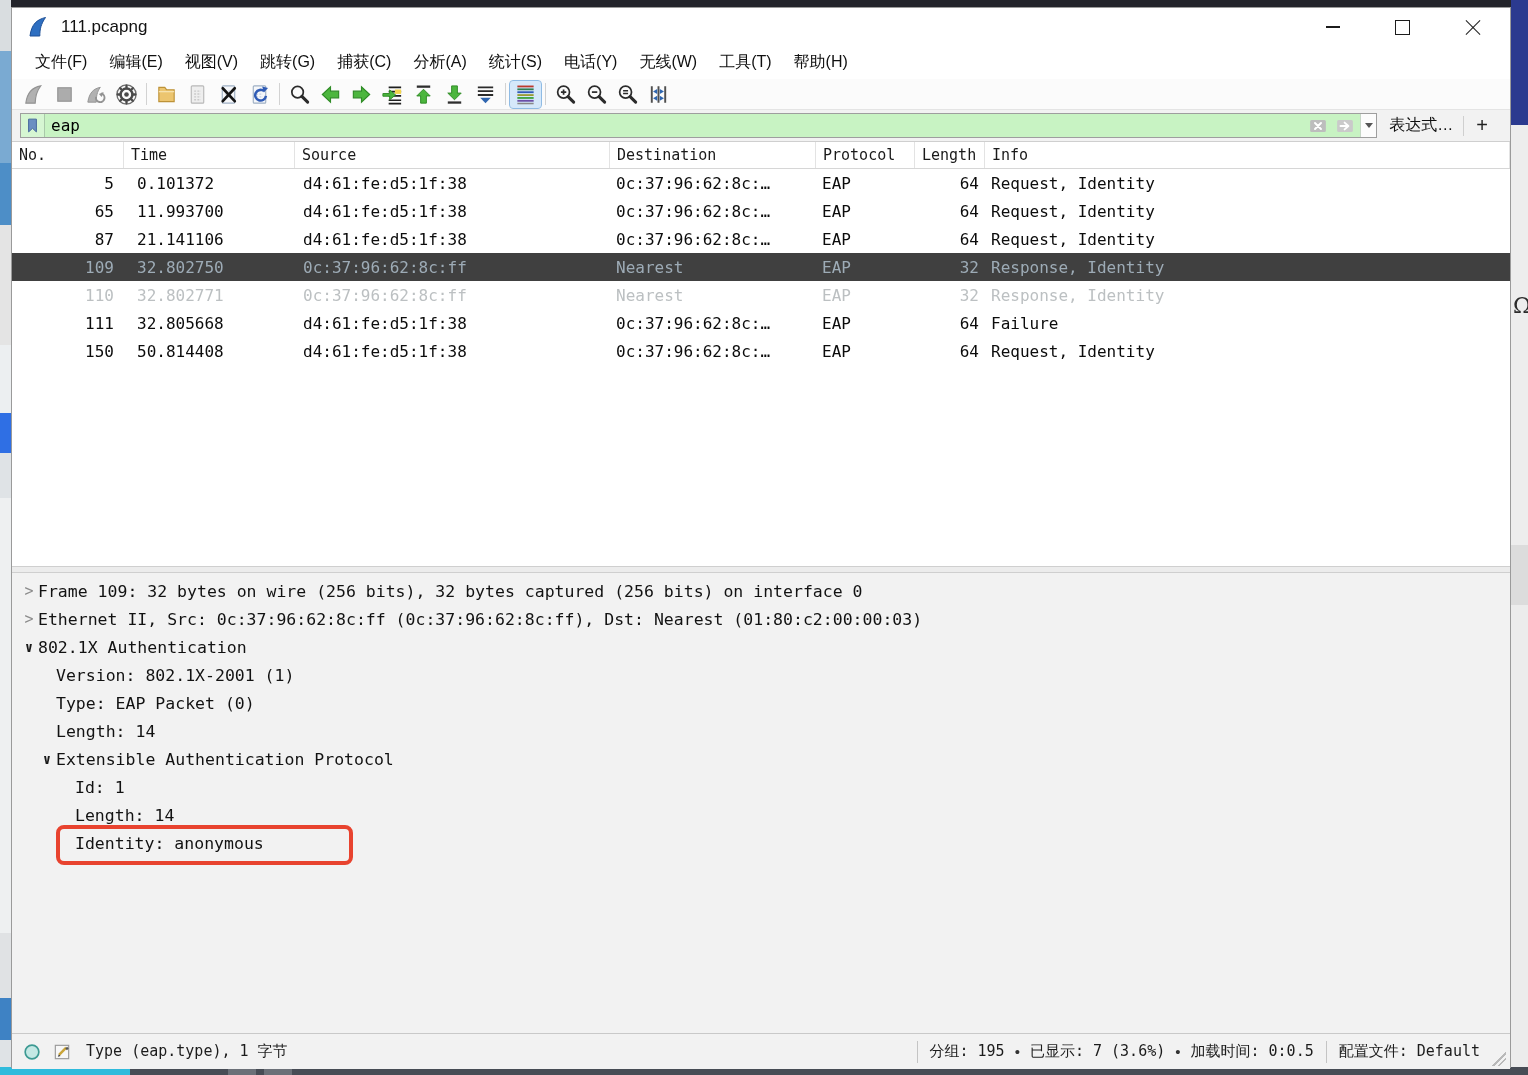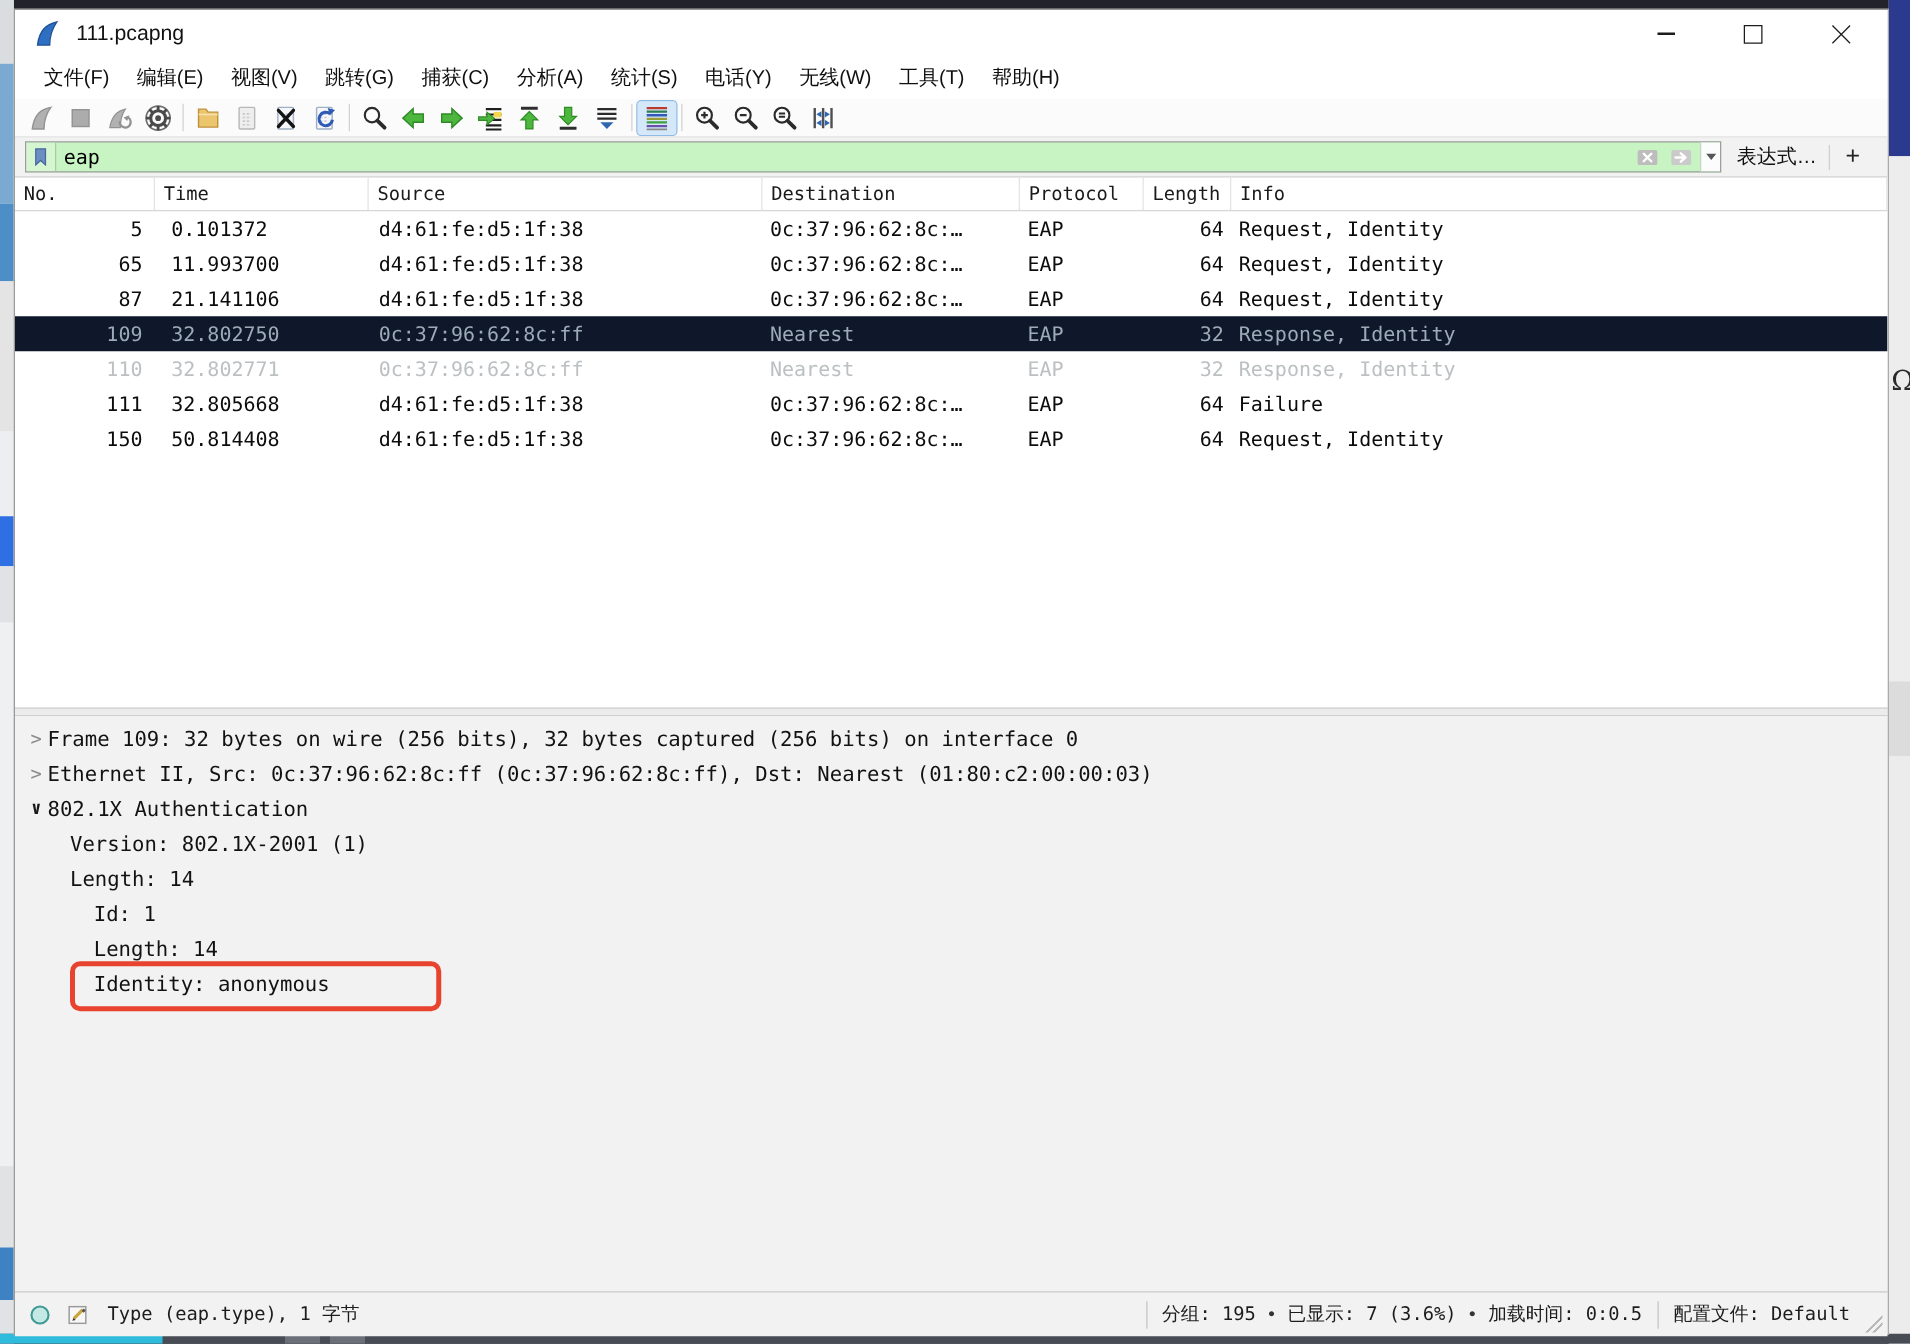--- a/index.html
+++ b/index.html
@@ -71,21 +71,21 @@
   .pl-header .hcell { font-size:15px; color:#1a1a1a; display:flex; align-items:center; border-right:1px solid #e3e3e3; padding-left:7px; overflow:hidden; }
   .pl-row { height:28px; }
   .pl-row .cell { font-size:16px; display:flex; align-items:center; white-space:nowrap; overflow:hidden; color:#0c0c0c; }
   .cell.c-no { justify-content:flex-end; padding-right:10px; }
   .cell.c-time { padding-left:13px; }
   .cell.c-src { padding-left:8px; }
   .cell.c-dst { padding-left:6px; }
   .cell.c-proto { padding-left:6px; }
   .cell.c-len { justify-content:flex-end; padding-right:6px; }
   .cell.c-info { padding-left:6px; }
-  .pl-row.state-selected { background:#0f172a; }
+  .pl-row.state-selected { background:#404040; }
   .pl-row.state-selected .cell { color:#9dabb6; }
   .pl-row.state-dimmed .cell { color:#bcc0c2; }
 
   
   .splitter { height:7px; background:#ececec; border-top:1px solid #cfcfcf; border-bottom:1px solid #cfcfcf; flex:0 0 auto; }
 
   
   .details { height:460px; background:#f2f2f2; flex:0 0 auto; overflow:hidden; padding-top:4px;
              font-family:"DejaVu Sans Mono","Liberation Mono",monospace; }
   .dline { height:28px; display:flex; align-items:center; font-size:16.5px; color:#121212; position:relative; white-space:nowrap; }
@@ -564,27 +564,37 @@
         <span class="dtext">802.1X Authentication</span>
 
       </div>
 
       <div class="dline expander-none indent-1">
 
         <span class="dtext">Version: 802.1X-2001 (1)</span>
 
       </div>
 
-
       <div class="dline expander-none indent-1">
 
+        <span class="dtext">Type: EAP Packet (0)</span>
+
+      </div>
+
+      <div class="dline expander-none indent-1">
+
         <span class="dtext">Length: 14</span>
 
       </div>
 
+      <div class="dline expander-chevron-down-icon indent-1">
+        <span class="exp"></span>
+        <span class="dtext">Extensible Authentication Protocol</span>
+
+      </div>
 
 
       <div class="dline expander-none indent-2">
 
         <span class="dtext">Id: 1</span>
 
       </div>
 
       <div class="dline expander-none indent-2">
 

